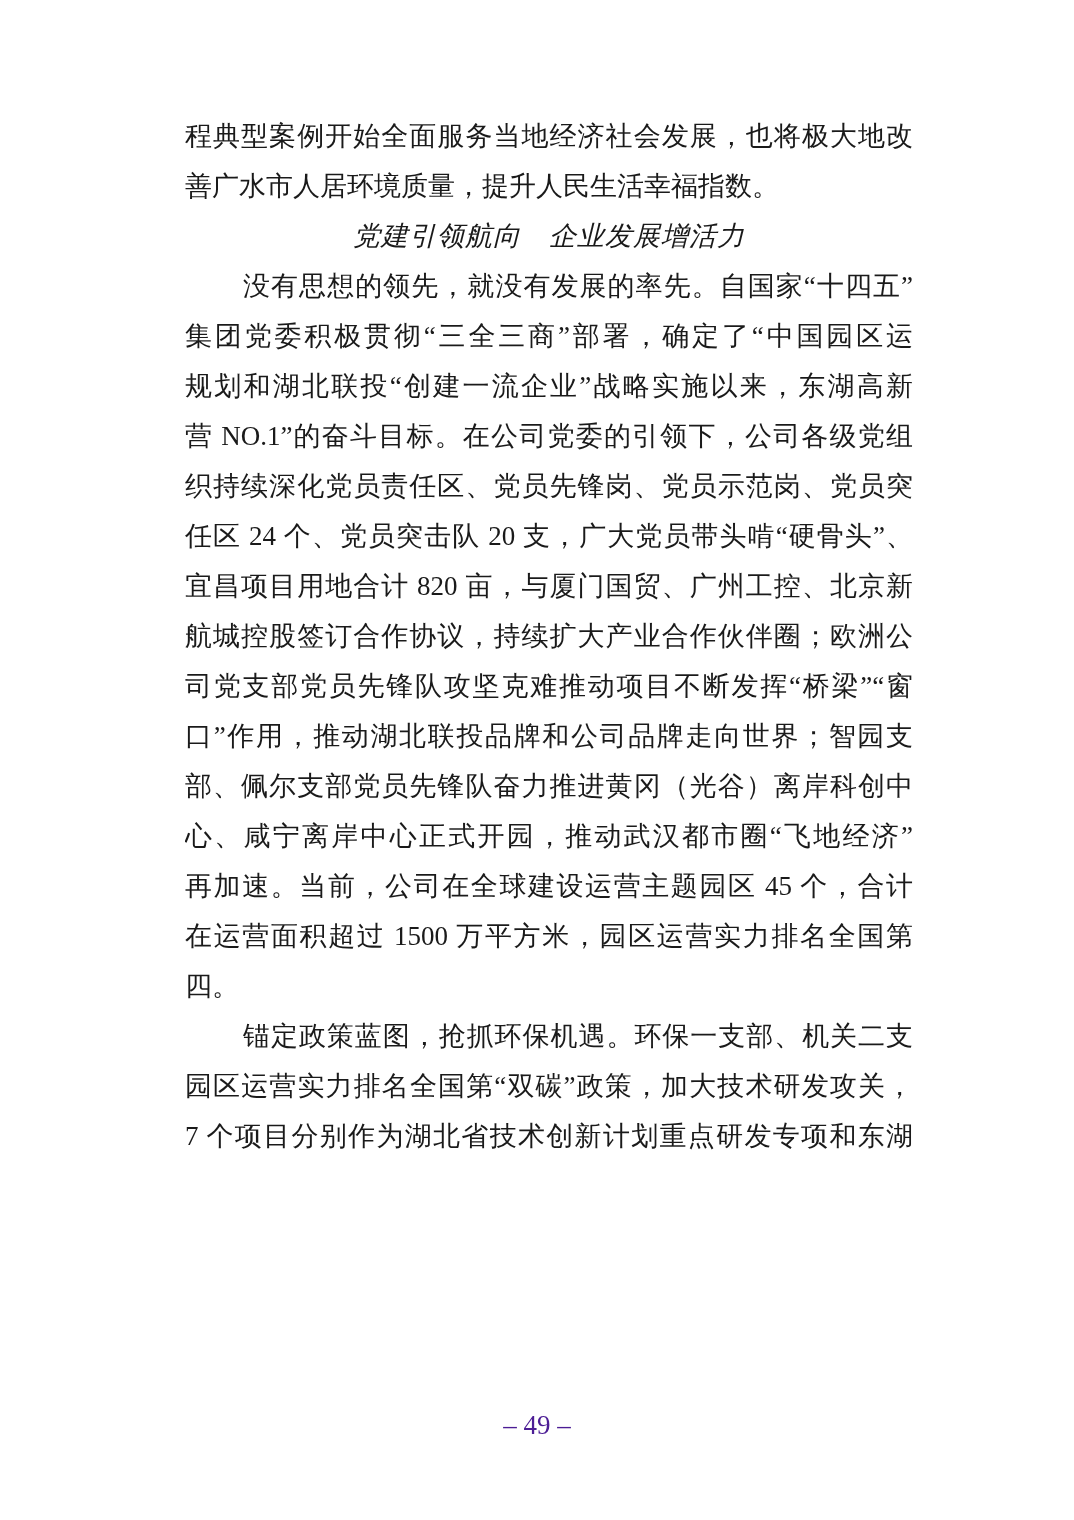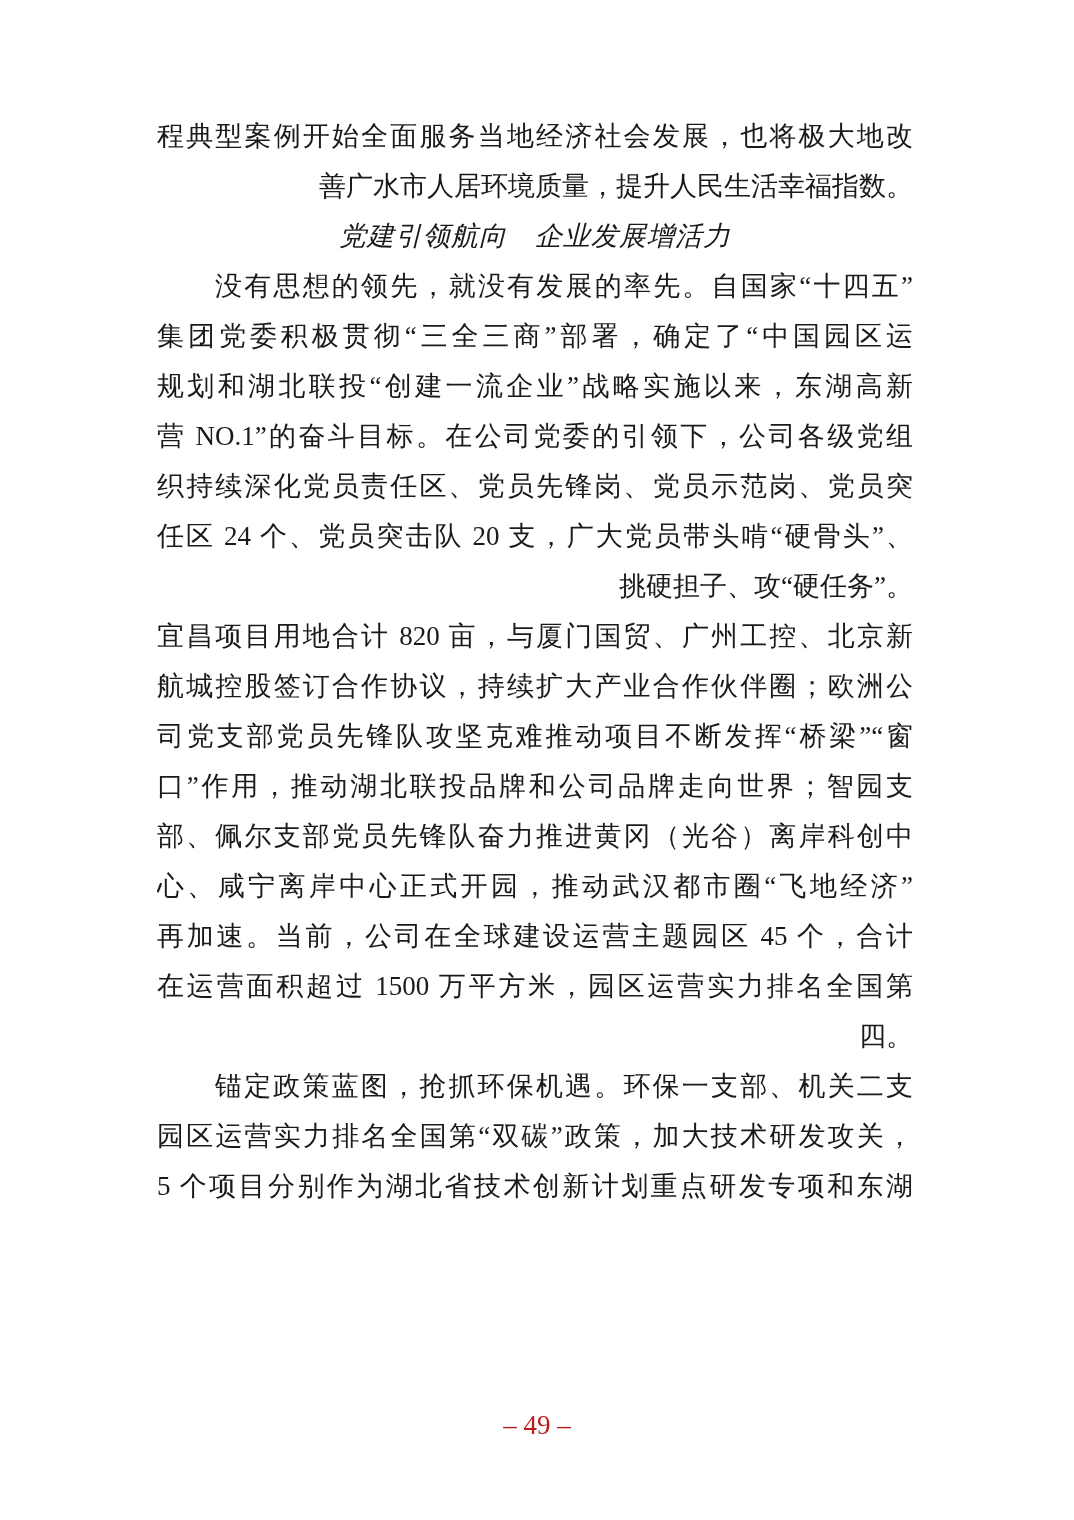--- a/index.html
+++ b/index.html
@@ -21,72 +21,72 @@
     left: 157px;
     top: 111px;
     width: 756px;
   }
   .line {
     height: 50px;
     line-height: 50px;
     font-size: 27px;
     overflow: hidden;
     white-space: normal;
+    margin-left: 28px;
   }
   .j {
     text-align: justify;
     text-align-last: justify;
     text-justify: inter-character;
   }
   .ind {
     text-indent: 58px;
     font-family: Liberation Serif, serif;
   }
   .end {
-    text-align: right;
+    text-align: left;
   }
   .heading {
     text-align: right;
     text-align-last: center;
     font-style: italic;
     letter-spacing: 1px;
   }
   .footer {
     position: absolute;
     left: 0;
     top: 1400px;
     width: 1074px;
     text-align: center;
     font-size: 27px;
     line-height: 50px;
-    color: #b91c1c;
+    color: #4c1d95;
   }
 </style>
 </head>
 <body>
 
 <div class="page">
   <div class="content">
     <div class="line j">程典型案例开始全面服务当地经济社会发展，也将极大地改</div>
     <div class="line end">善广水市人居环境质量，提升人民生活幸福指数。</div>
     <div class="line heading">党建引领航向　企业发展增活力</div>
     <div class="line j ind">没有思想的领先，就没有发展的率先。自国家“十四五”</div>
     <div class="line j">集团党委积极贯彻“三全三商”部署，确定了“中国园区运</div>
     <div class="line j">规划和湖北联投“创建一流企业”战略实施以来，东湖高新</div>
     <div class="line j">营 NO.1”的奋斗目标。在公司党委的引领下，公司各级党组</div>
     <div class="line j">织持续深化党员责任区、党员先锋岗、党员示范岗、党员突</div>
     <div class="line j">任区 24 个、党员突击队 20 支，广大党员带头啃“硬骨头”、</div>
-    <div class="line end">挑硬担子、攻“硬任务”。</div>
     <div class="line j">宜昌项目用地合计 820 亩，与厦门国贸、广州工控、北京新</div>
     <div class="line j">航城控股签订合作协议，持续扩大产业合作伙伴圈；欧洲公</div>
     <div class="line j">司党支部党员先锋队攻坚克难推动项目不断发挥“桥梁”“窗</div>
     <div class="line j">口”作用，推动湖北联投品牌和公司品牌走向世界；智园支</div>
     <div class="line j">部、佩尔支部党员先锋队奋力推进黄冈（光谷）离岸科创中</div>
     <div class="line j">心、咸宁离岸中心正式开园，推动武汉都市圈“飞地经济”</div>
     <div class="line j">再加速。当前，公司在全球建设运营主题园区 45 个，合计</div>
     <div class="line j">在运营面积超过 1500 万平方米，园区运营实力排名全国第</div>
     <div class="line end">四。</div>
     <div class="line j ind">锚定政策蓝图，抢抓环保机遇。环保一支部、机关二支</div>
     <div class="line j">园区运营实力排名全国第“双碳”政策，加大技术研发攻关，</div>
-    <div class="line j">5 个项目分别作为湖北省技术创新计划重点研发专项和东湖</div>
+    <div class="line j">7 个项目分别作为湖北省技术创新计划重点研发专项和东湖</div>
   </div>
   <div class="footer">– 49 –</div>
 </div>
 
 </body></html>

